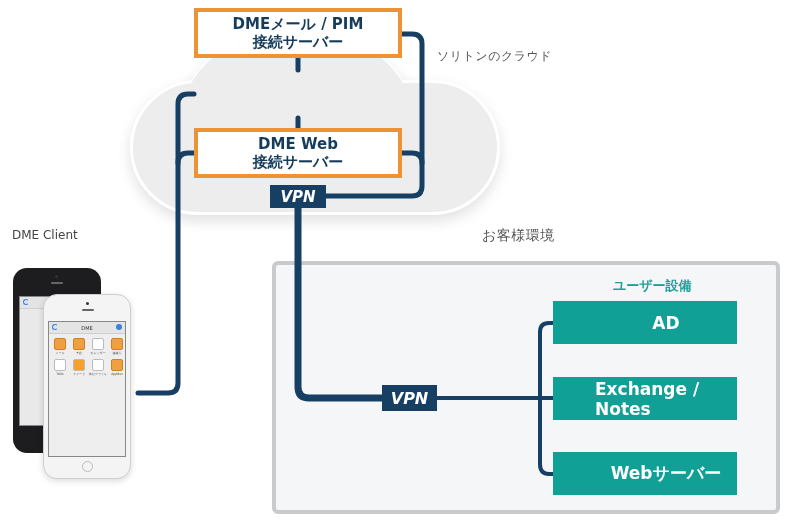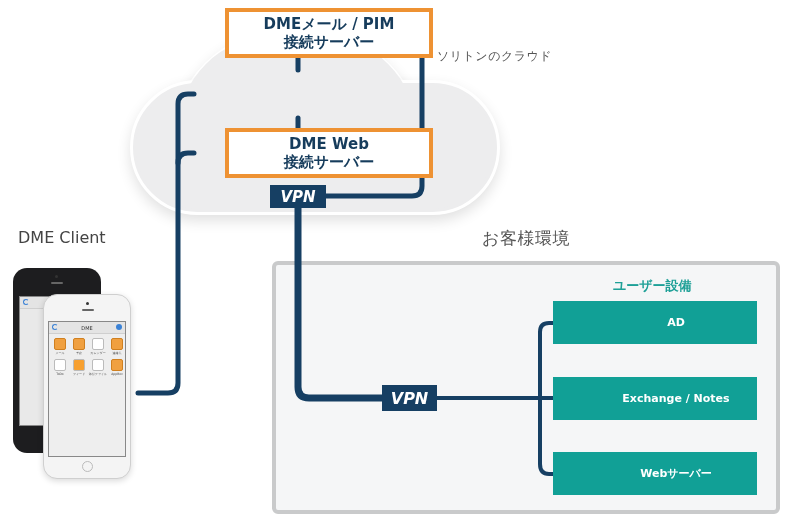--- a/index.html
+++ b/index.html
@@ -16,44 +16,44 @@
     .cloud-cover { position: absolute; left: 136px; top: 86px; width: 358px; height: 123px;
       border-radius: 62px; background: #ededee; }
     .cloud-cover2 { position: absolute; left: 178px; top: 36px; width: 238px; height: 120px;
       border-radius: 116px 116px 30px 30px; background: #ededee; }
 
     .cloud-label { position: absolute; left: 437px; top: 48px; font-size: 12px; color: #555; letter-spacing: 0.5px; }
 
     
     .srv { position: absolute; left: 194px; width: 208px; background: #ffffff; border: 4px solid #ee9233;
       color: #163c5c; font-weight: bold; font-size: 15px; text-align: center; line-height: 18px;
-      display: flex; flex-direction: column; align-items: center; justify-content: center; margin-left: 31px; }
+      display: flex; flex-direction: column; align-items: center; justify-content: center; }
     .srv-1 { top: 8px; height: 50px; }
     .srv-2 { top: 70px; height: 48px; }
     .srv-3 { top: 128px; height: 50px; }
 
     
     .vpn { position: absolute; background: #163f63; color: #fff; font-weight: bold; font-size: 15px;
       display: flex; align-items: center; justify-content: center; font-style: italic; }
     .vpn-top { left: 270px; top: 185px; width: 56px; height: 23px; }
     .vpn-bottom { left: 382px; top: 385px; width: 55px; height: 26px; font-size: 16px; }
 
     
-    .env-label { position: absolute; left: 482px; top: 227px; font-size: 17px; color: #555; letter-spacing: 0.5px; }
+    .env-label { position: absolute; left: 482px; top: 227px; font-size: 14px; color: #555; letter-spacing: 0.5px; }
     .env-box { position: absolute; left: 272px; top: 261px; width: 508px; height: 253px;
       background: #f5f6f7; border: 4px solid #c9cacb; border-radius: 6px; }
     .user-eq { position: absolute; left: 613px; top: 277px; font-size: 13px; font-weight: bold; color: #1ea097; }
-    .teal { position: absolute; left: 553px; width: 204px; height: 43px; background: #11a096;
-      color: #ffffff; font-weight: bold; font-size: 11px; display: flex; align-items: center; justify-content: center; padding-left: 42px; }
+    .teal { position: absolute; left: 553px; width: 184px; height: 43px; background: #11a096;
+      color: #ffffff; font-weight: bold; font-size: 17px; display: flex; align-items: center; justify-content: center; padding-left: 42px; }
     .teal-1 { top: 301px; }
     .teal-2 { top: 377px; }
     .teal-3 { top: 452px; }
 
     
-    .client-label { position: absolute; left: 18px; top: 228px; font-size: 16px; color: #444; }
+    .client-label { position: absolute; left: 12px; top: 228px; font-size: 12px; color: #444; }
 
     svg.lines { position: absolute; left: 0; top: 0; width: 786px; height: 520px; }
 
     
     .phone { position: absolute; border-radius: 14px; }
     .phone-black { left: 13px; top: 268px; width: 88px; height: 185px; background: #1d1d1f; }
     .phone-white { left: 43px; top: 294px; width: 88px; height: 185px; background: #f4f4f4;
       border: 1px solid #cfcfcf; box-shadow: 0 2px 6px rgba(0,0,0,0.15); }
     .screen { position: absolute; background: #eeeeee; border: 1px solid #888; }
     .phone-black .screen { left: 6px; top: 28px; width: 76px; height: 130px; background: #e9e9e9; }

